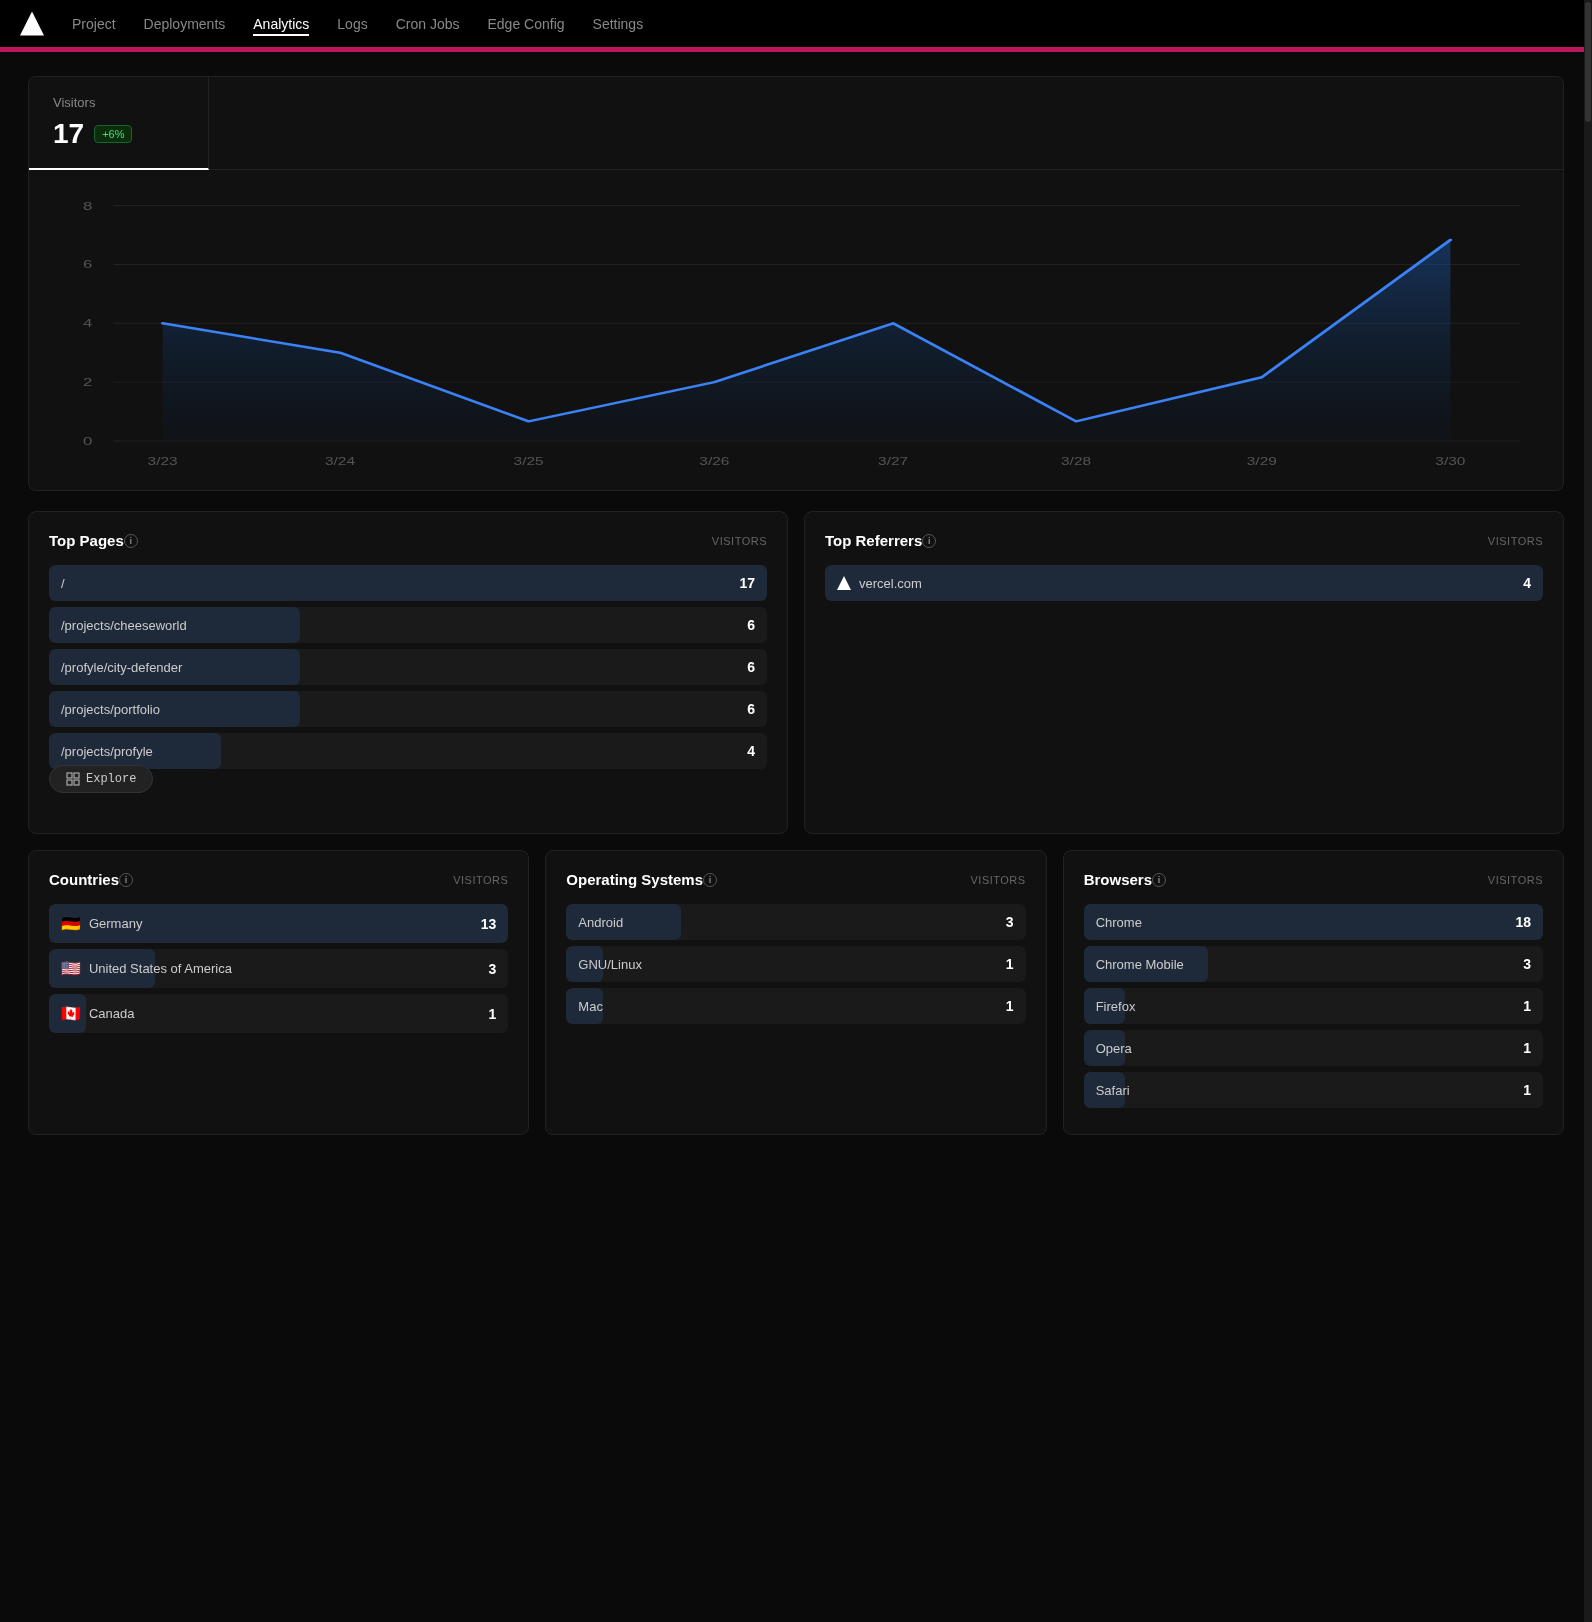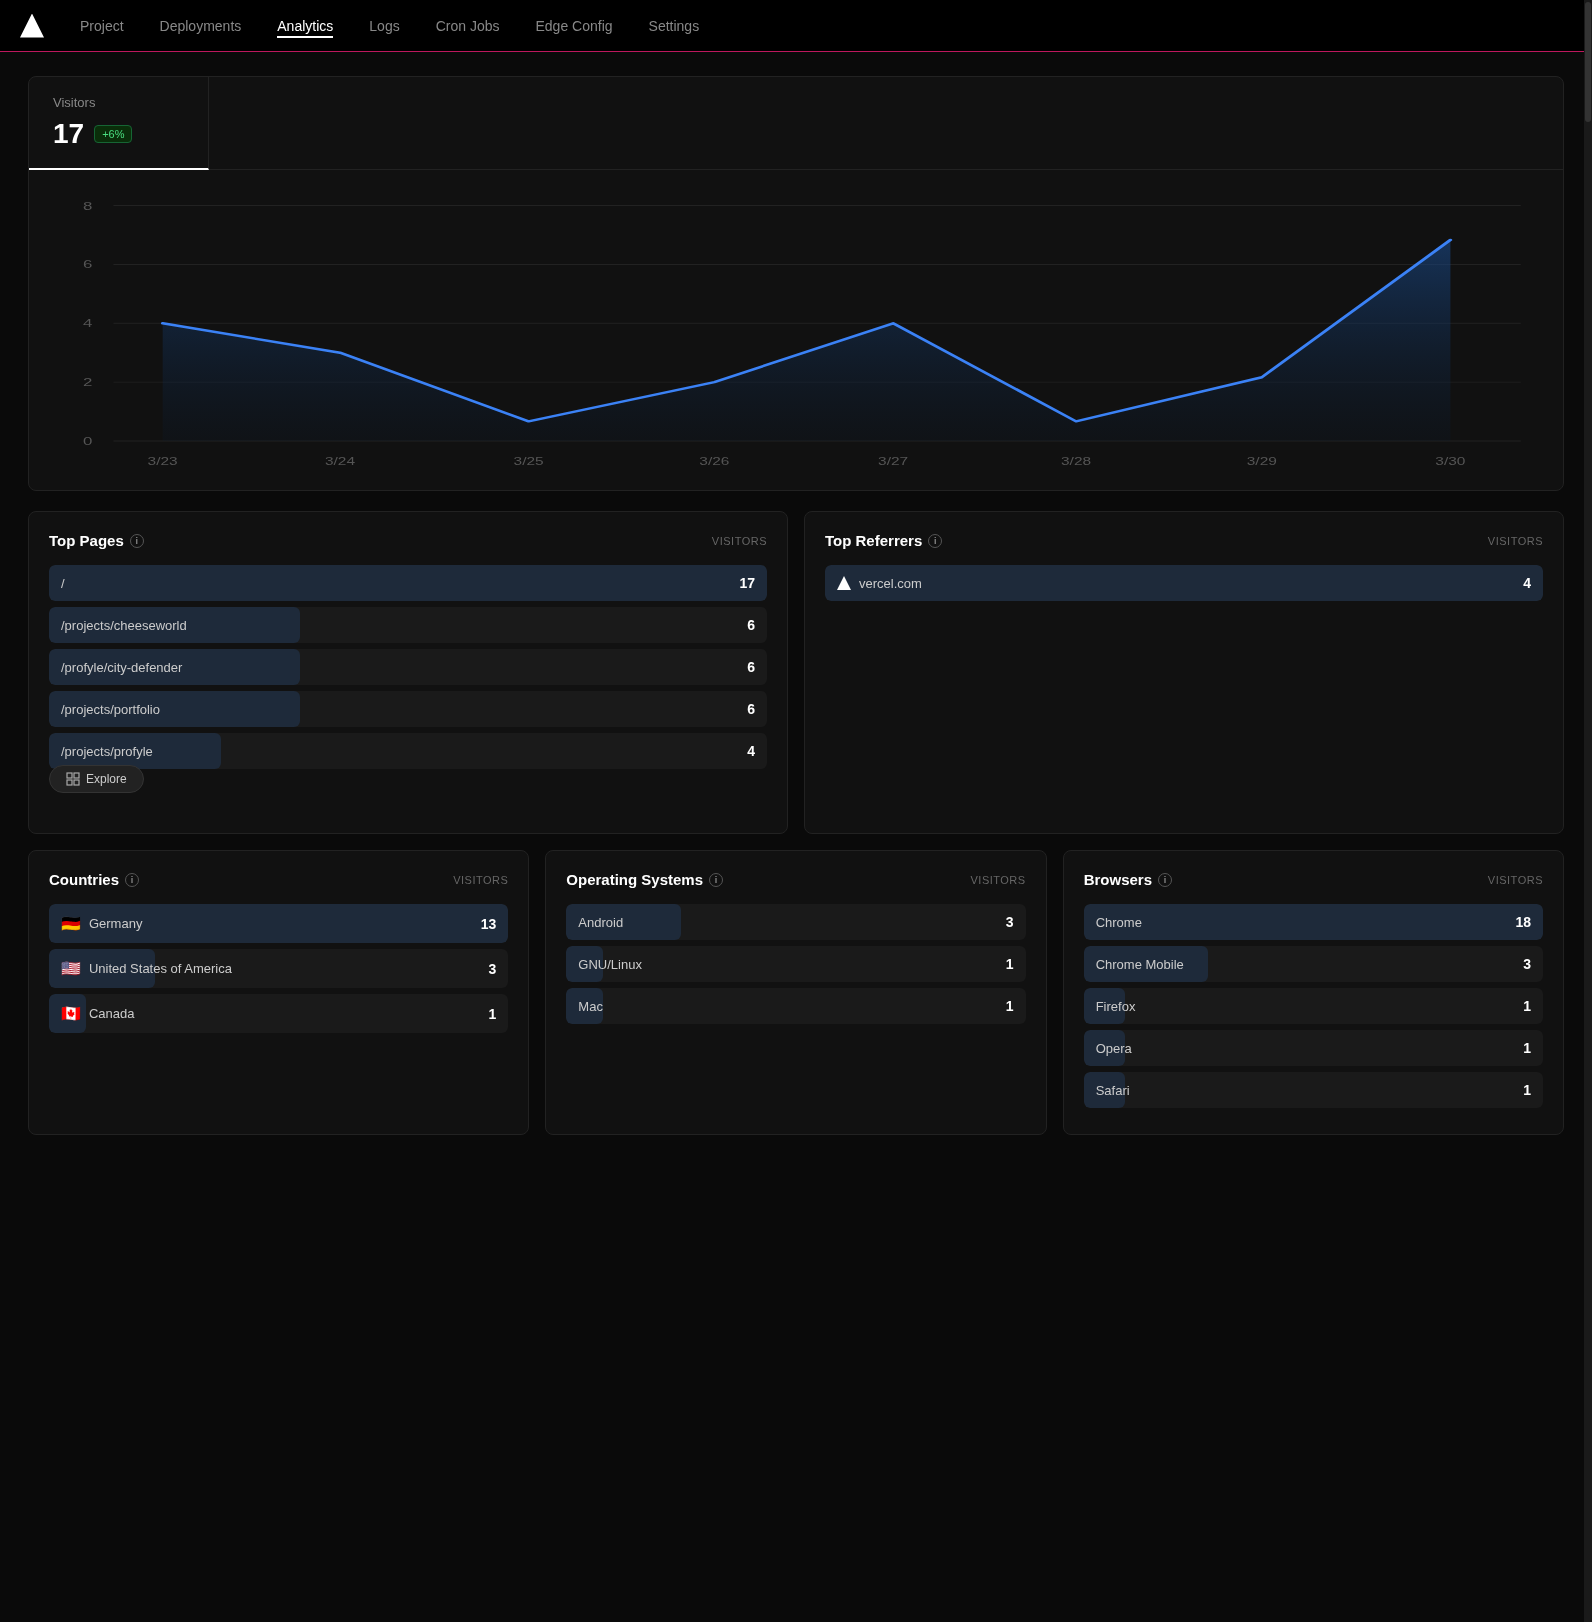--- a/index.html
+++ b/index.html
@@ -11,23 +11,23 @@
       min-height: 1622px;
       width: 1592px;
     }
 
     
     .nav {
       display: flex;
       align-items: center;
       height: 52px;
       background: #000;
-      border-bottom: 1px solid #be185d;
+      border-bottom: 5px solid #be185d;
       padding: 0 20px;
-      gap: 36px;
+      gap: 28px;
     }
     .nav-logo {
       width: 24px; height: 24px;
       background: #fff;
       clip-path: polygon(50% 0%, 0% 100%, 100% 100%);
       flex-shrink: 0;
     }
     .nav-item {
       color: #888;
       font-size: 14px;
@@ -121,21 +121,20 @@
       justify-content: space-between;
       align-items: center;
       margin-bottom: 16px;
     }
     .panel-title {
       font-size: 15px;
       font-weight: 600;
       color: #fff;
       display: flex;
       align-items: center;
-      gap: 6px;
       justify-content: flex-end;
     }
     .info-icon {
       width: 14px; height: 14px;
       border-radius: 50%;
       border: 1px solid #555;
       display: inline-flex;
       align-items: center;
       justify-content: center;
       font-size: 9px;
@@ -191,20 +190,21 @@
       border: 1px solid #333;
       border-radius: 20px;
       color: #ccc;
       padding: 6px 16px;
       font-size: 12px;
       cursor: pointer;
       display: flex;
       align-items: center;
       gap: 6px;
       bottom: 20px;
+      font-family: Liberation Mono, monospace;
     }
 
     
     .flag {
       font-size: 16px;
     }
 
     
     .vercel-icon {
       width: 14px; height: 14px;

